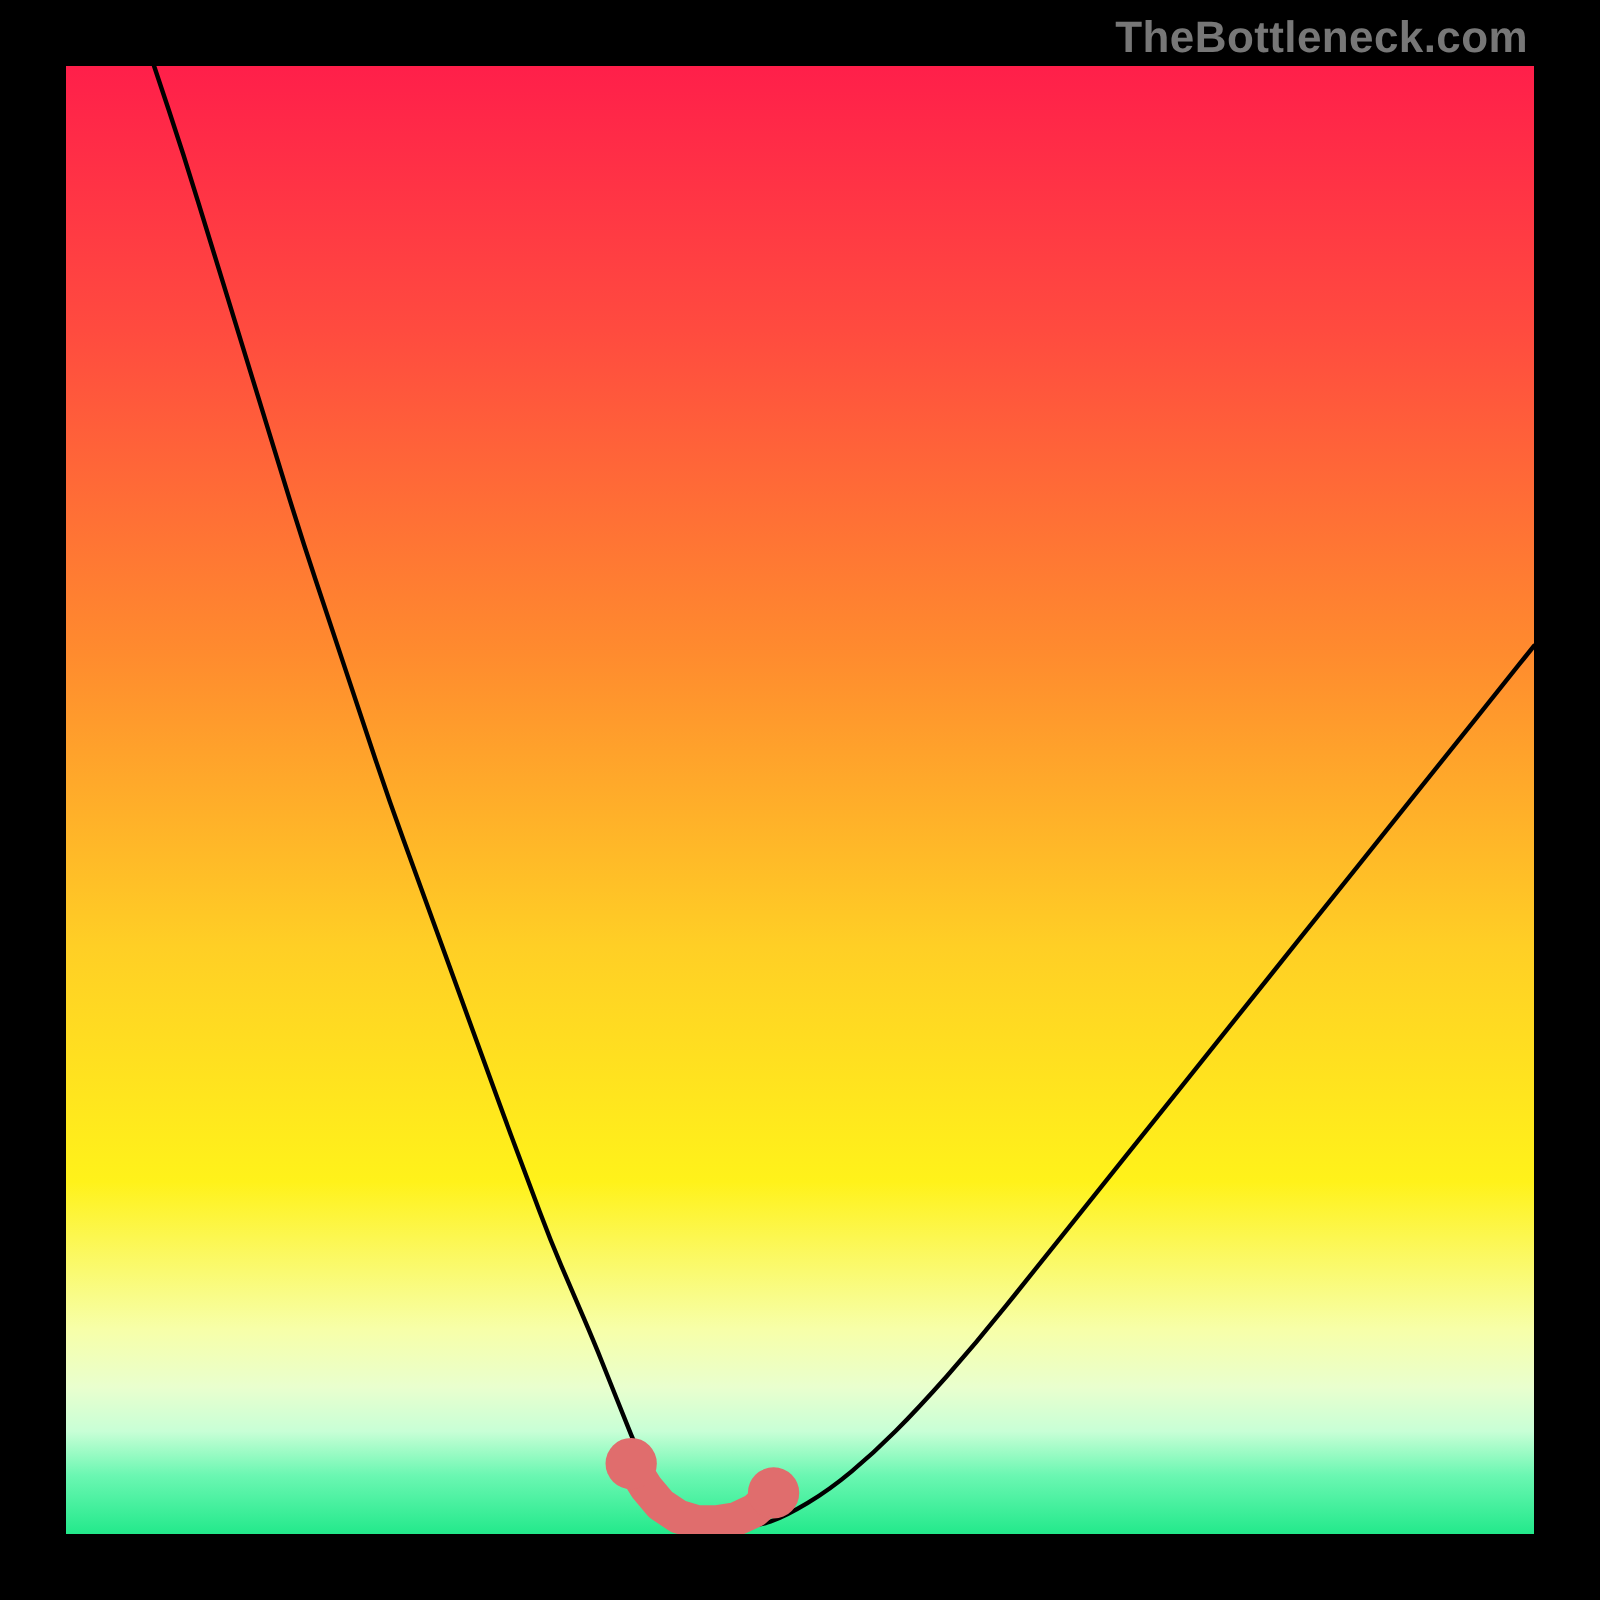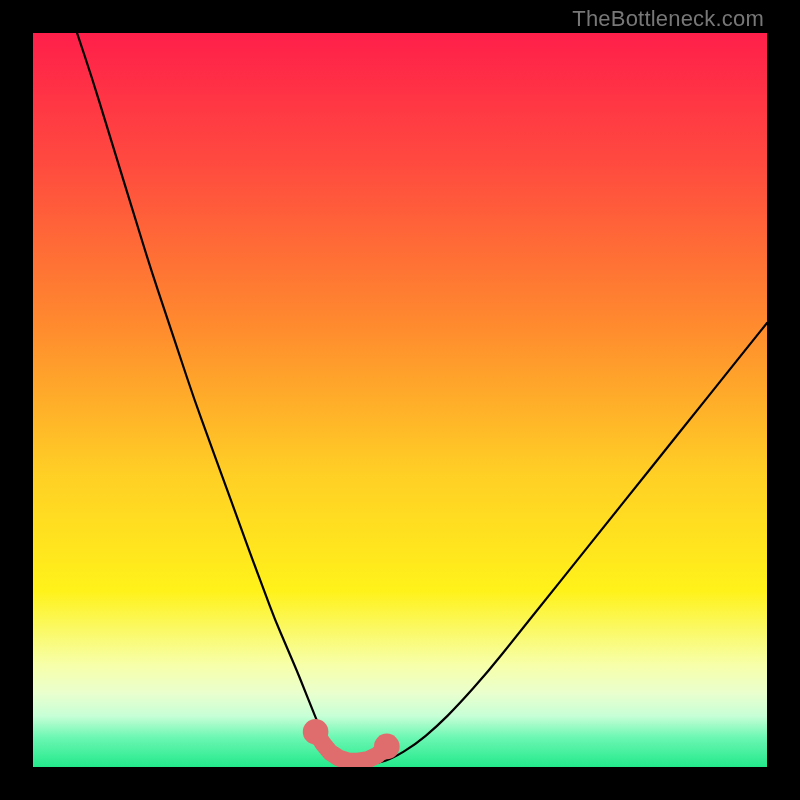--- a/index.html
+++ b/index.html
@@ -17,21 +17,21 @@
     background: #000;
   }
   .plot {
     position: absolute;
     background: #fff;
   }
   .watermark {
     position: absolute;
     color: #777;
     font-size: 22px;
-    font-weight: 400;
+    font-weight: 700;
     letter-spacing: 0.2px;
     white-space: nowrap;
   }
 </style>
 </head>
 <body>
 
 <div class="frame">
   <div class="plot" id="plot" style="left: 33px; top: 33px; width: 734px; height: 734px;">
     <svg id="chart-svg" width="100%" height="100%" preserveAspectRatio="none" viewBox="0 0 734 734">

